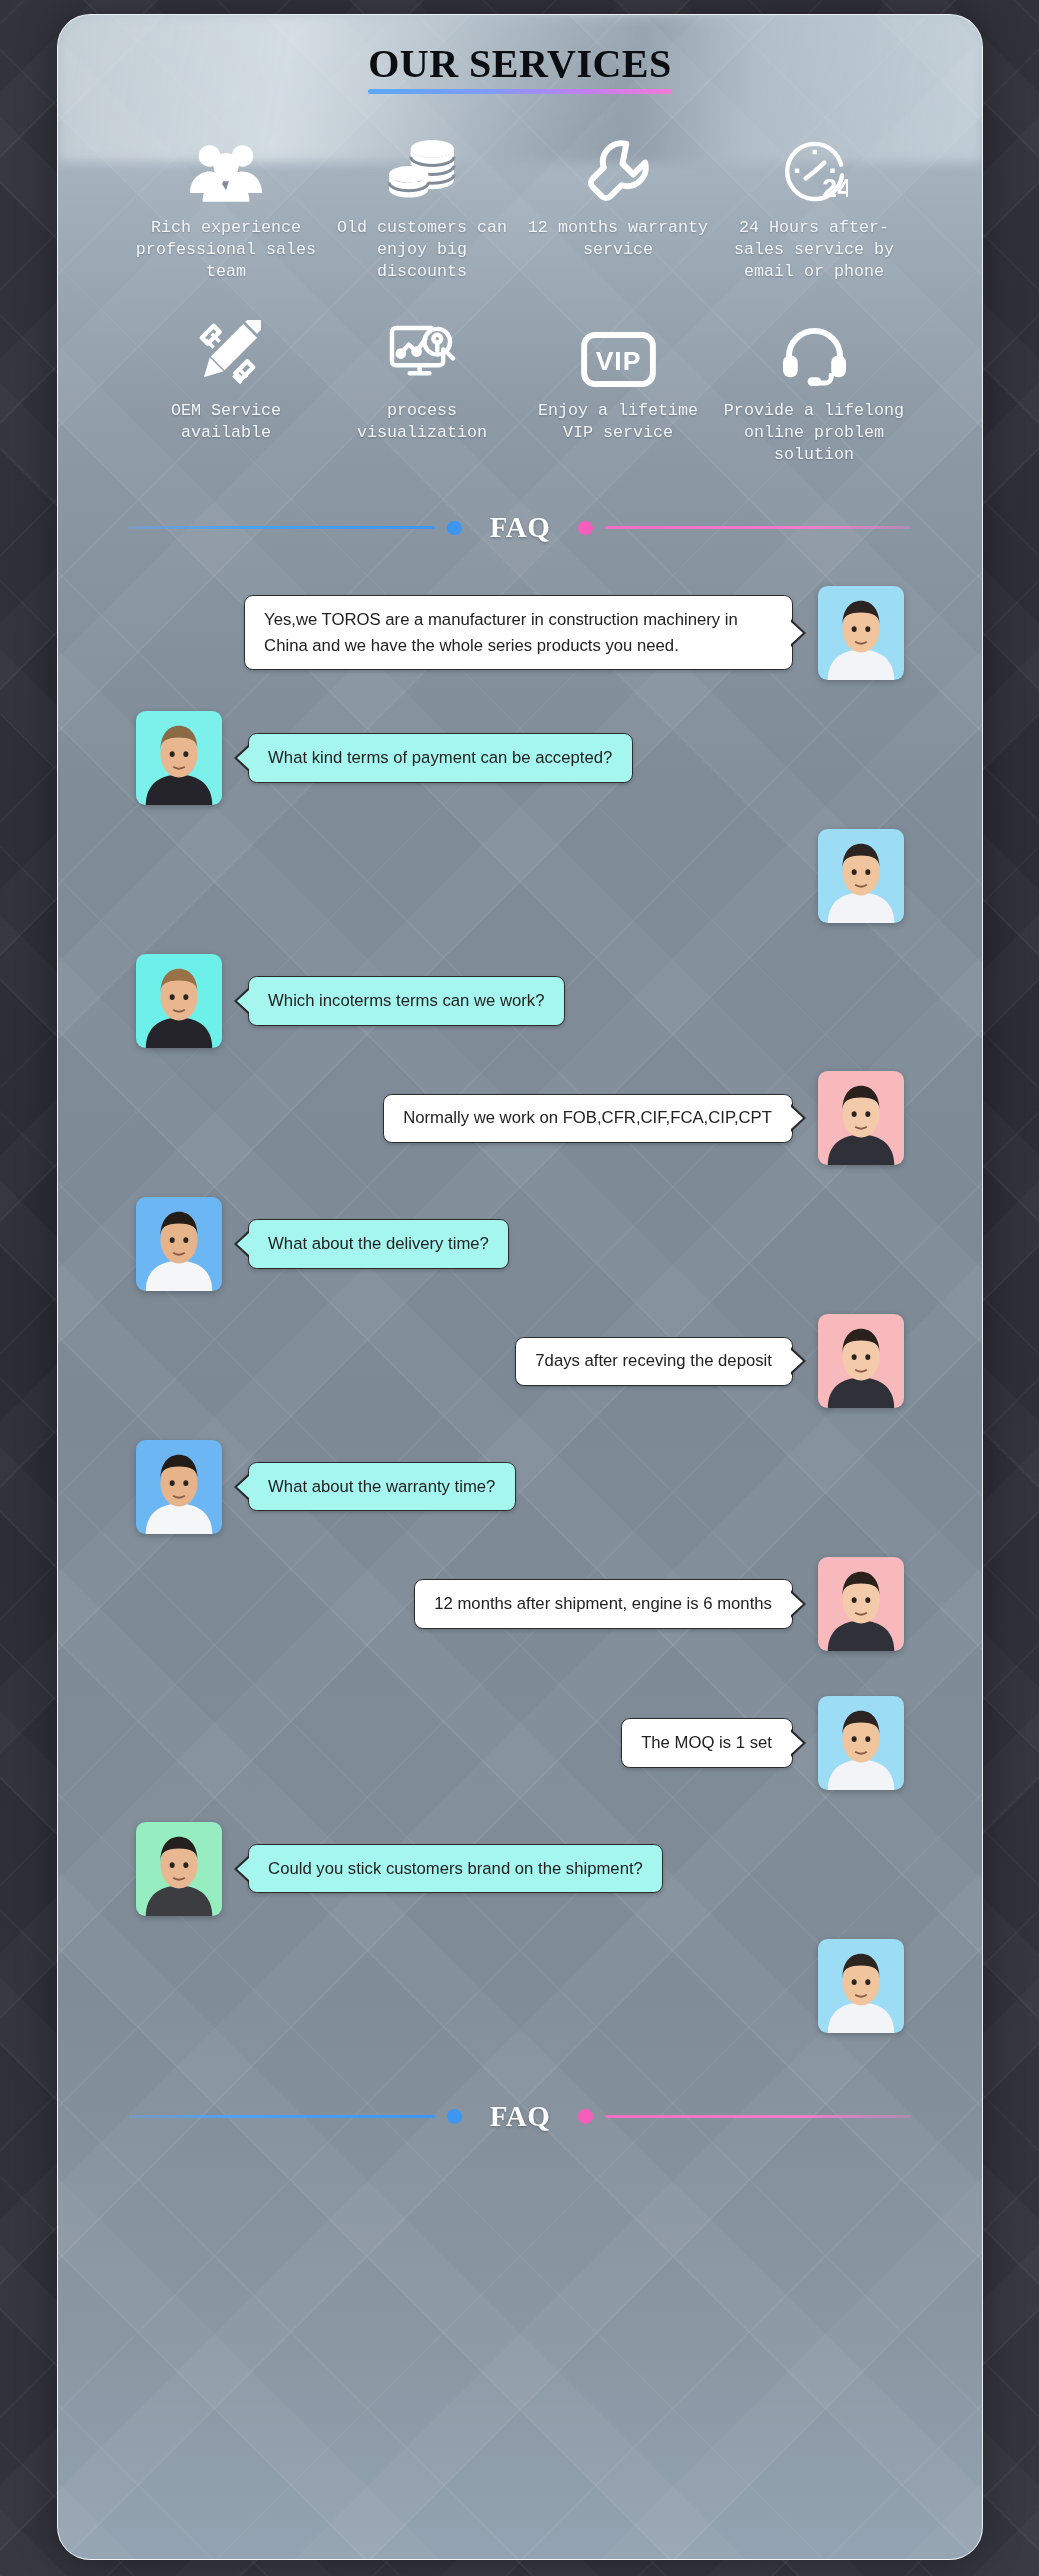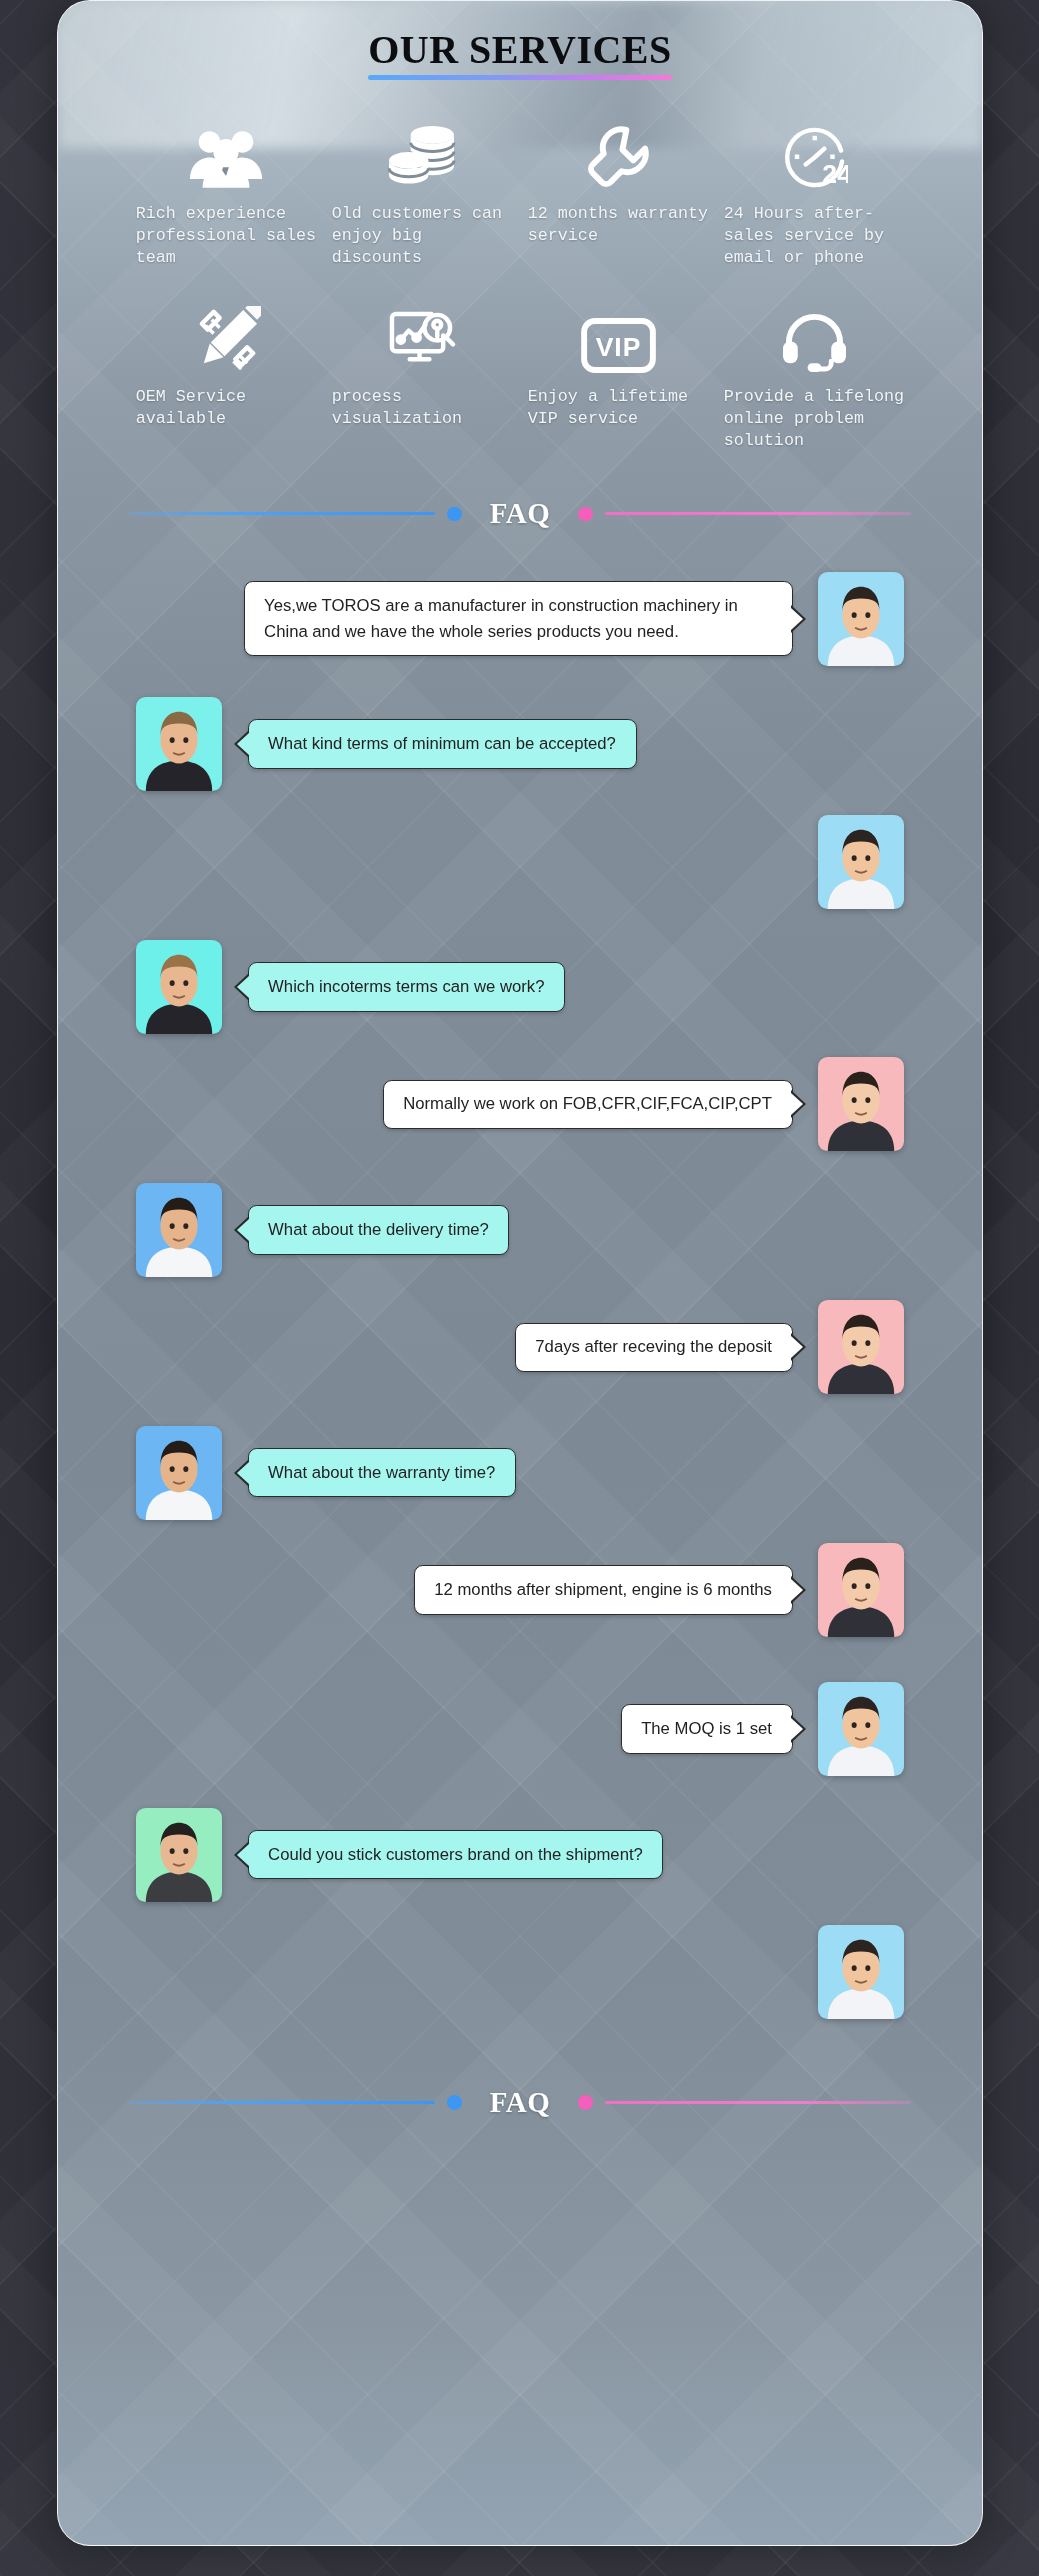--- a/index.html
+++ b/index.html
@@ -22,21 +22,21 @@
   #backdrop:after{
     content:""; position:absolute; inset:0;
     background:
       repeating-linear-gradient(45deg, rgba(255,255,255,.022) 0 47px, transparent 47px 188px),
       repeating-linear-gradient(-45deg, rgba(255,255,255,.022) 0 47px, transparent 47px 188px);
   }
 
   
   #card{
     position:absolute;
-    left:57px; top:0;
+    left:57px; top:14px;
     width:926px; height:2546px;
     border-radius:33px;
     border:1.6px solid rgba(255,255,255,.85);
     overflow:hidden;
     background:
       linear-gradient(180deg,
         #b9c6cf 0%,
         #aebbc6 3%,
         #9fadb9 8%,
         #8d9aa6 16%,
@@ -90,21 +90,21 @@
   }
 
   
   .services{
     margin:33px auto 0;
     width:784px;
     display:grid;
     grid-template-columns:repeat(4,1fr);
     row-gap:27.5px;
   }
-  .service{ text-align:left; padding:0 7.8px; }
+  .service{ text-align:center; padding:0 7.8px; }
   .svc-icon{ height:76px; display:flex; align-items:flex-end; justify-content:center; }
   .svc-icon svg{ display:block; }
   .svc-label{
     font-family:Liberation Mono, monospace;
     color:#f2f5f7;
     font-size:16.7px;
     line-height:1.32;
     margin-top:13.7px;
     text-shadow:0 1px 2px rgba(0,0,0,.25);
   }
@@ -376,21 +376,21 @@
             <svg viewBox="0 0 88 96" preserveAspectRatio="none">
               <rect width="88" height="96" fill="#7cf0ea"></rect>
               <path d="M10 96c0-20 13-31 34-31s34 11 34 31z" fill="#24242a"></path>
               <ellipse cx="44" cy="44" rx="19" ry="24" fill="#e9b78f"></ellipse>
               <path d="M25 40c0-16 8-25 19-25s19 9 19 25c0-9-6-13-19-13s-19 4-19 13z" fill="#8a6a44"></path>
               <ellipse cx="37" cy="44" rx="2.6" ry="3" fill="#2b2420"></ellipse>
               <ellipse cx="51" cy="44" rx="2.6" ry="3" fill="#2b2420"></ellipse>
               <path d="M38 57q6 4 12 0" stroke="#8a5c45" stroke-width="1.8" fill="none"></path>
             </svg>
           </div>
-          <div class="bubble cyan nowrap">What kind terms of minimum can be accepted?</div>
+          <div class="bubble cyan nowrap">What kind terms of payment can be accepted?</div>
         </div>
         <div class="gap-s"></div>
         <div class="row a">
           <div class="avatar">
             <svg viewBox="0 0 88 96" preserveAspectRatio="none">
               <rect width="88" height="96" fill="#9ddcf5"></rect>
               <path d="M10 96c0-20 13-31 34-31s34 11 34 31z" fill="#f2f4f7"></path>
               <ellipse cx="44" cy="44" rx="19" ry="24" fill="#f0c49c"></ellipse>
               <path d="M25 40c0-16 8-25 19-25s19 9 19 25c0-9-6-13-19-13s-19 4-19 13z" fill="#2b2420"></path>
               <ellipse cx="37" cy="44" rx="2.6" ry="3" fill="#2b2420"></ellipse>

